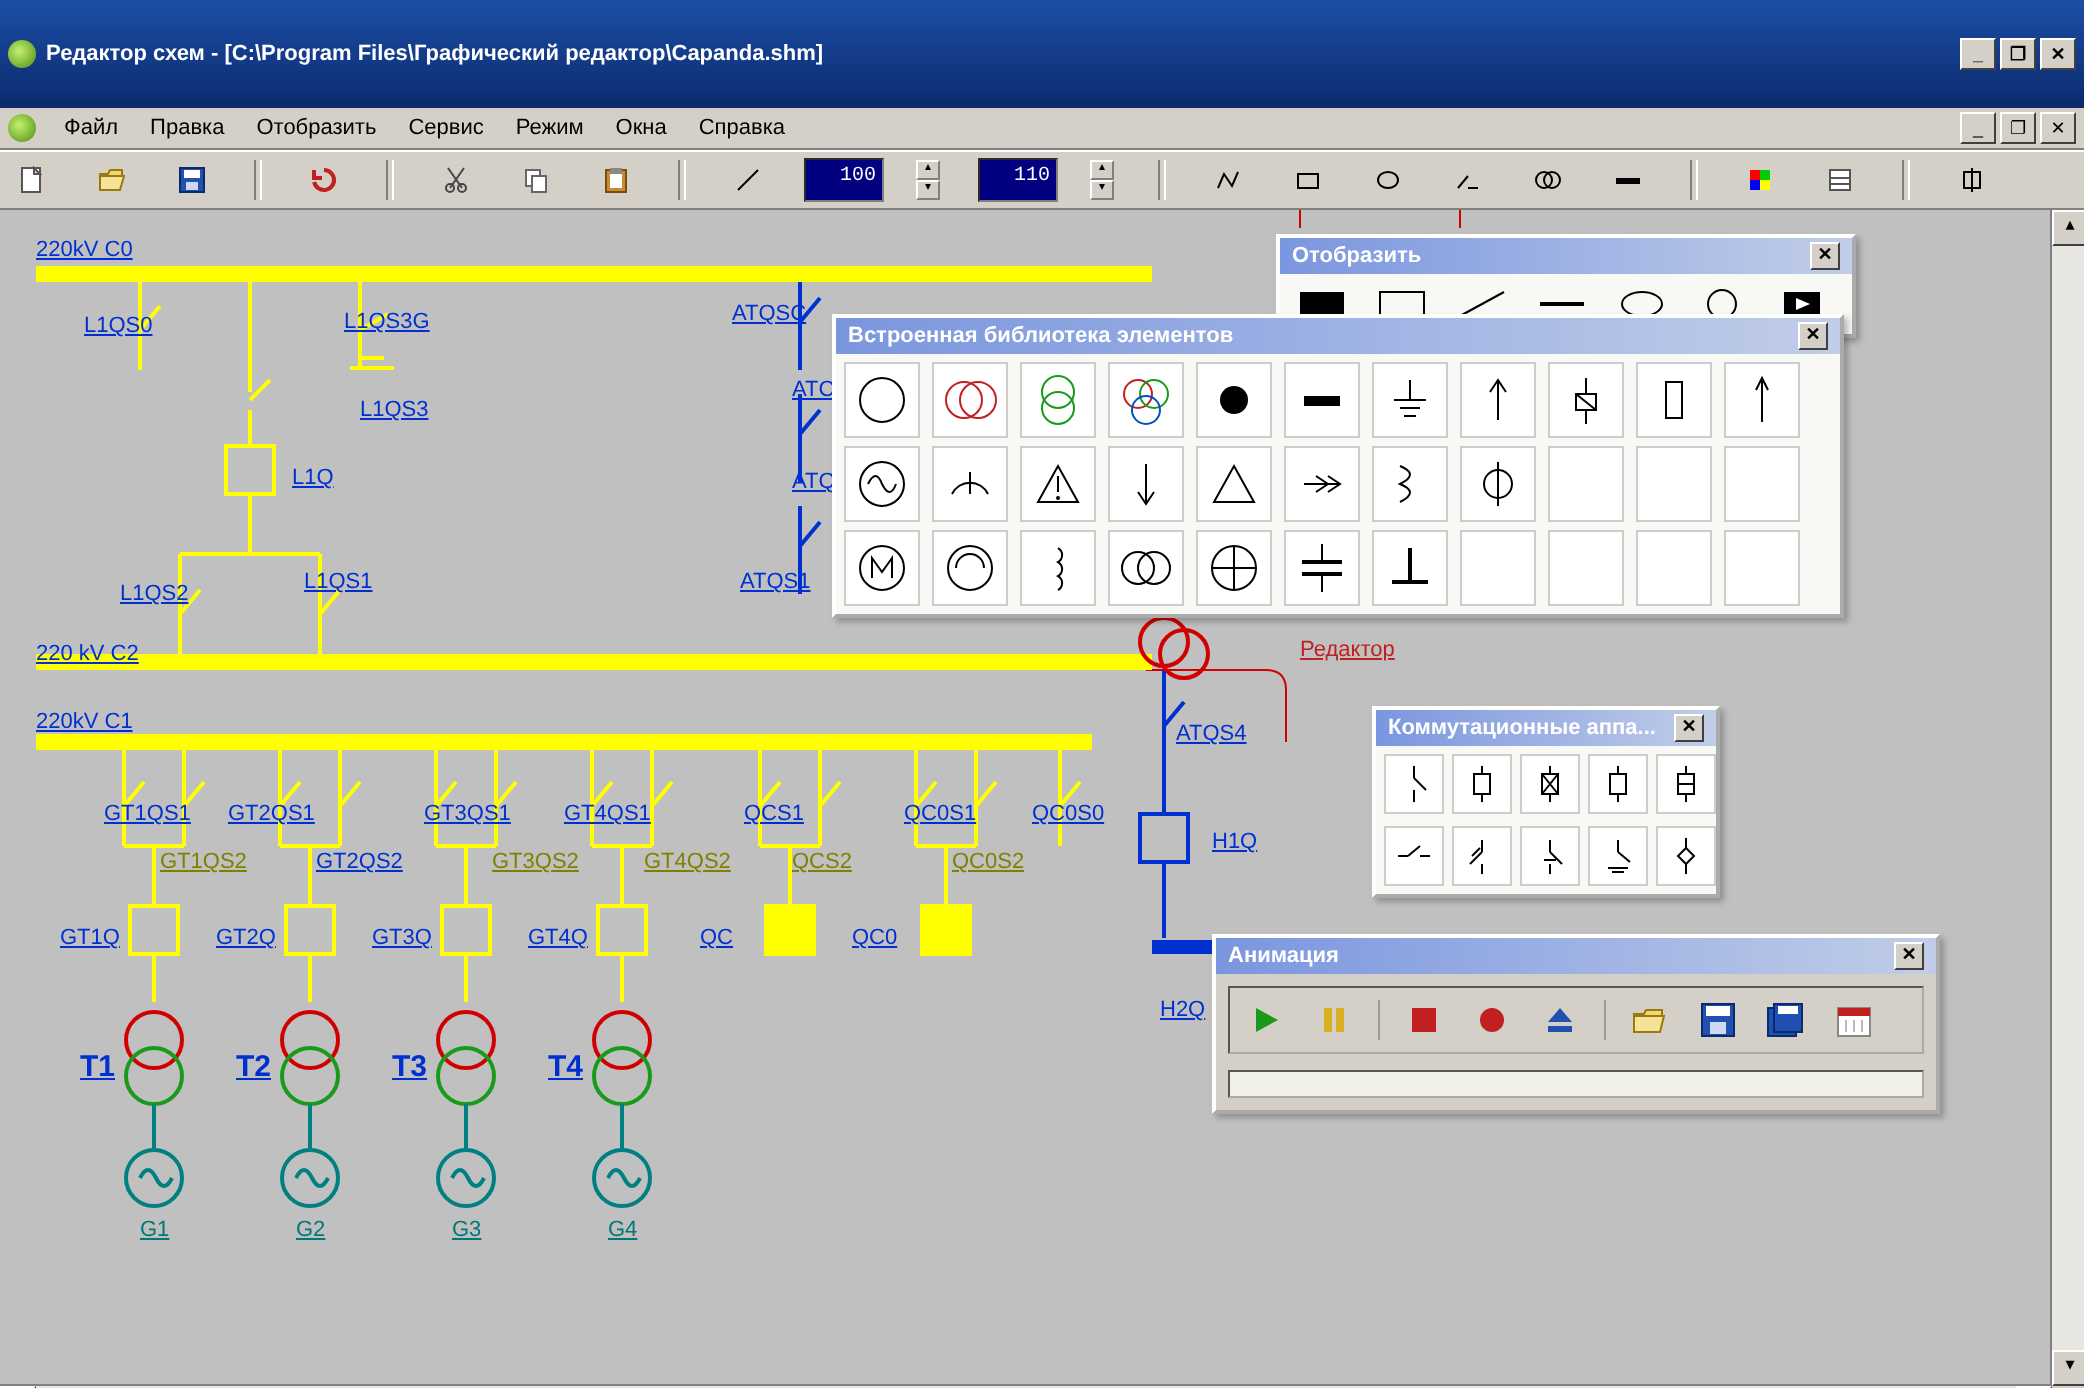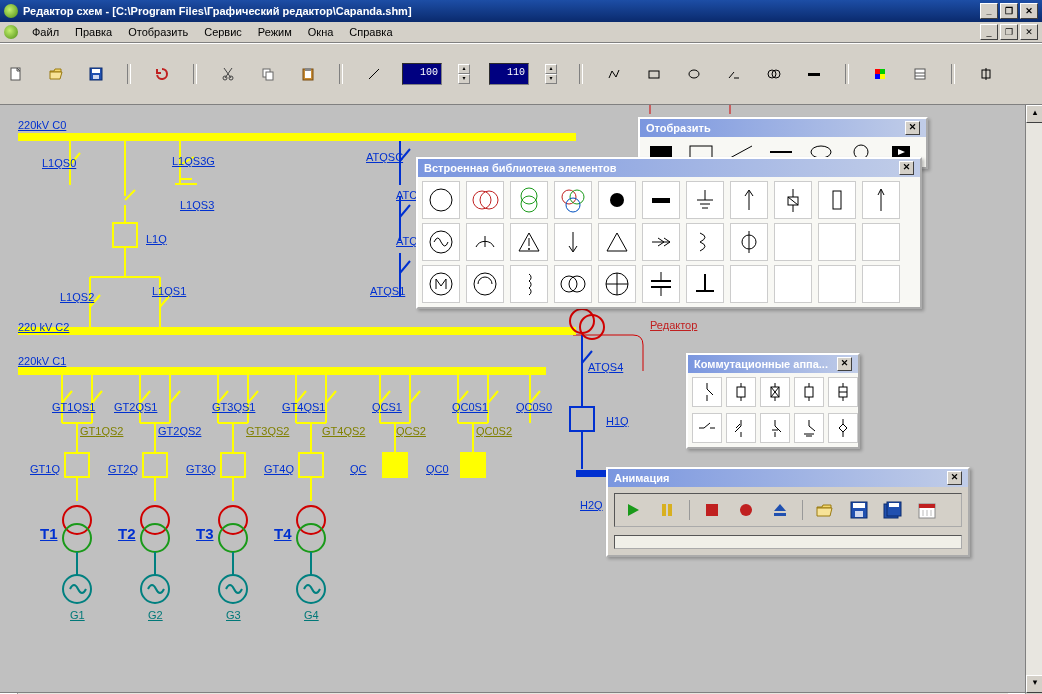--- a/index.html
+++ b/index.html
@@ -12,21 +12,21 @@
     background: #d4d0c8;
     overflow: hidden;
     user-select: none;
   }
   .titlebar {
     height: 22px;
     background: linear-gradient(to bottom, #1d4ea6, #0a2a6d);
     color: #fff;
     display: flex;
     align-items: center;
-    padding: 0 4px;
+    padding: 16px 4px;
     font-weight: bold;
   }
   .titlebar .app-icon {
     width: 14px; height: 14px;
     border-radius: 50%;
     background: radial-gradient(circle at 40% 40%, #c3f06d, #4c8c14);
     margin-right: 5px;
     flex: 0 0 auto;
   }
   .titlebar .title-text {
@@ -65,21 +65,21 @@
     padding: 2px 8px;
     cursor: default;
   }
   .toolbar {
     height: 28px;
     background: #d4d0c8;
     border-top: 1px solid #fff;
     border-bottom: 1px solid #808080;
     display: flex;
     align-items: center;
-    padding: 16px 4px;
+    padding: 0 4px;
     gap: 16px;
   }
   .tbtn {
     width: 22px; height: 22px;
     display: flex; align-items: center; justify-content: center;
     cursor: default;
     border: 1px solid transparent;
   }
   .tsep {
     width: 2px; height: 20px;

